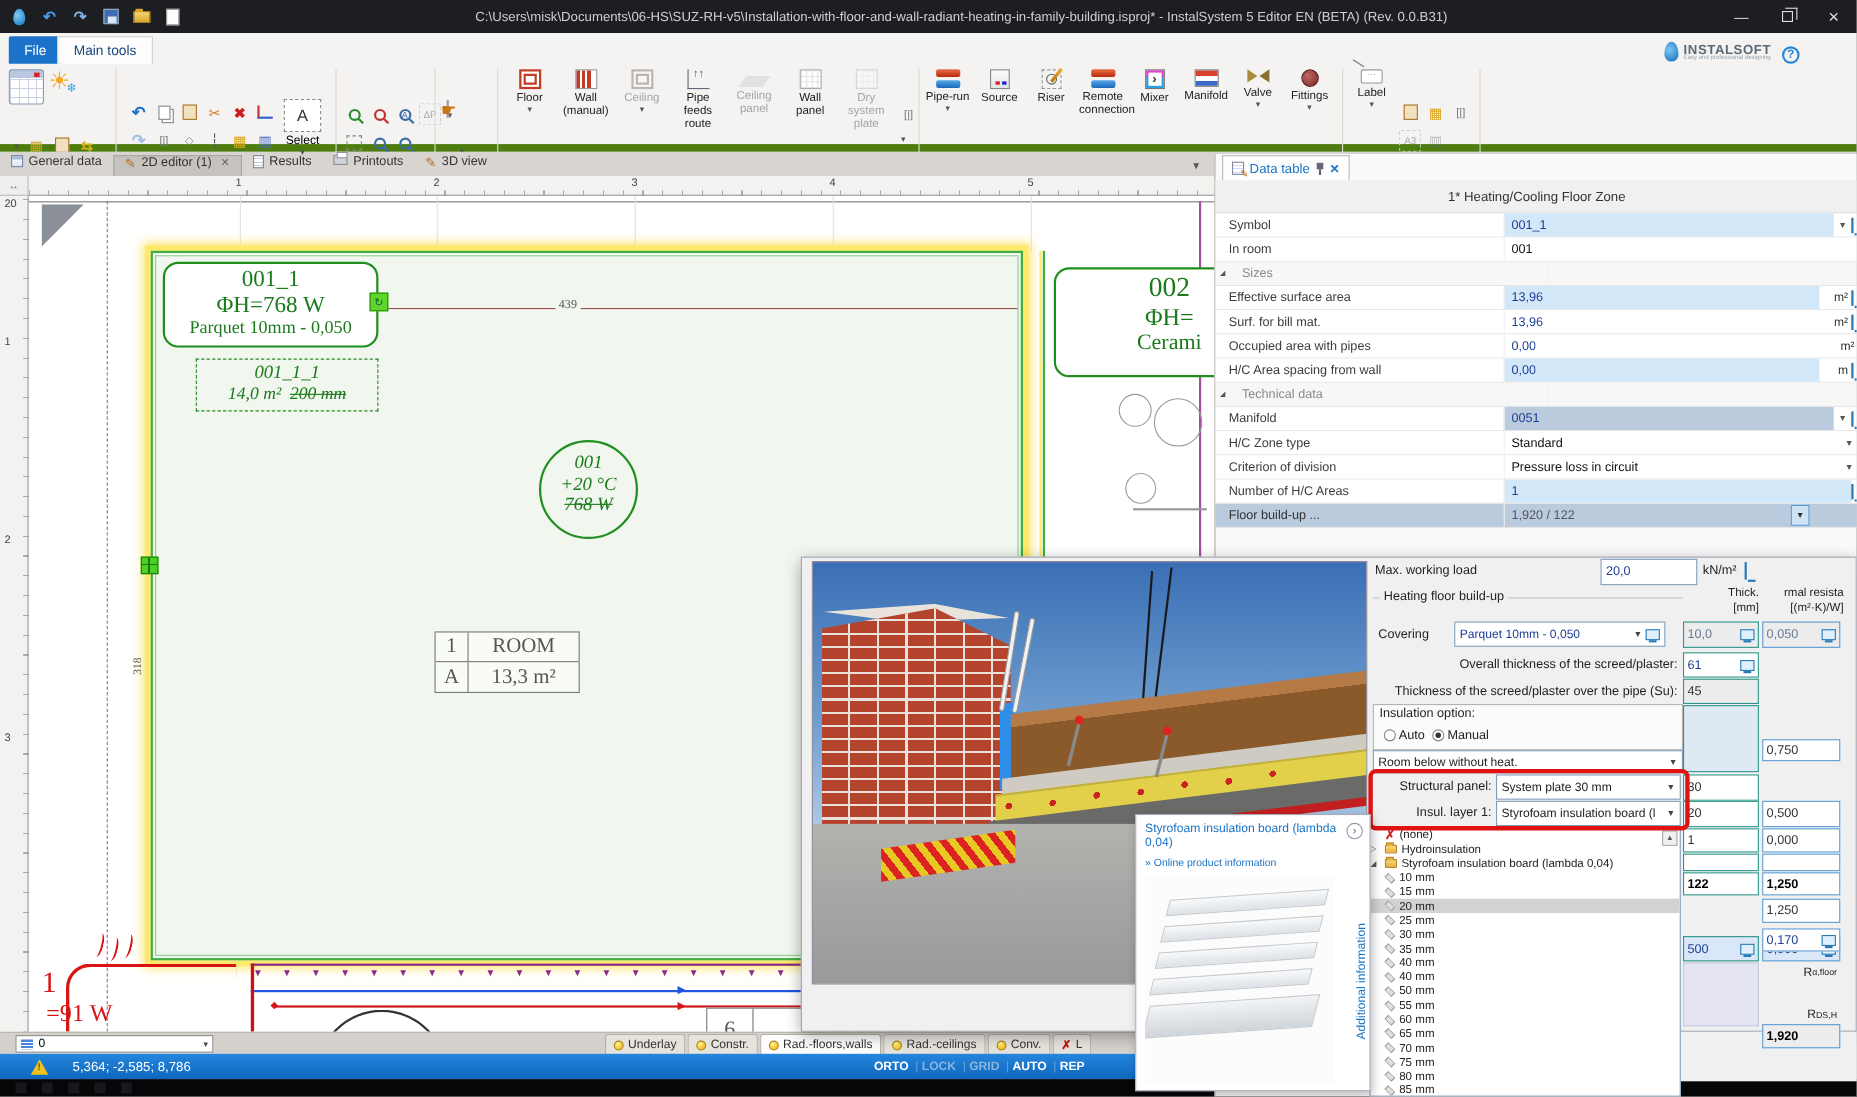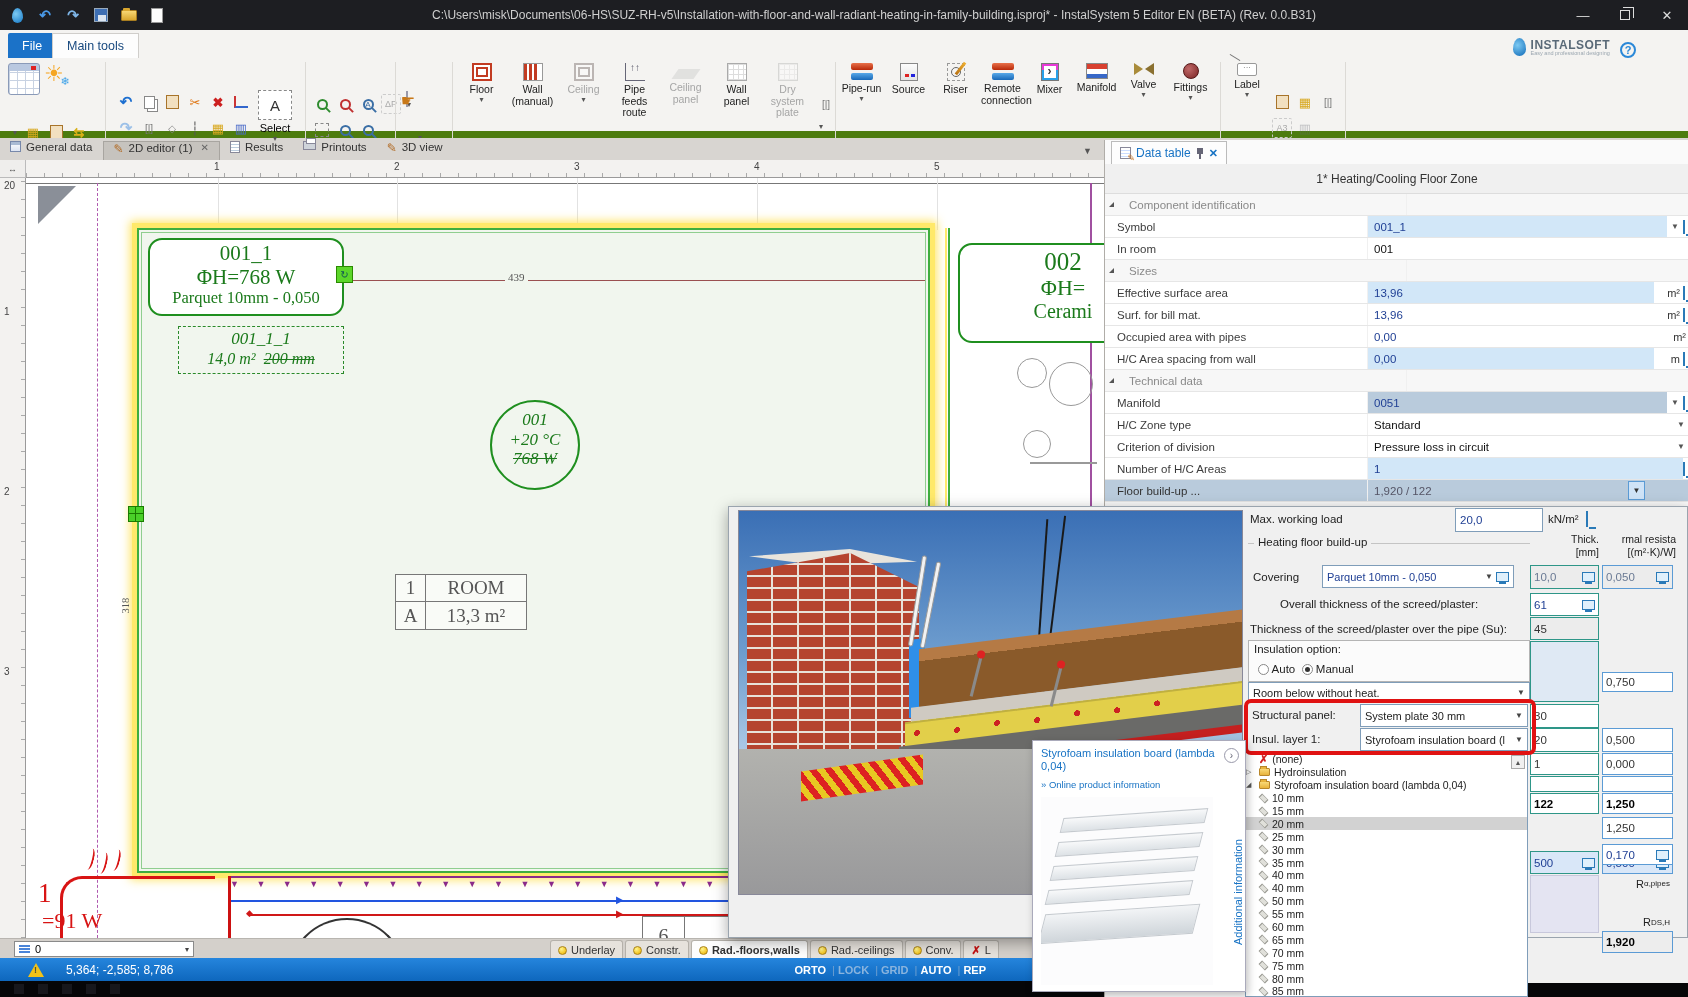--- a/index.html
+++ b/index.html
@@ -216,21 +216,21 @@
   .pc{width:13px;height:10px;border:1px solid #2a7ab8;background:#dff0fc;position:relative}
   .pc::after{content:"";position:absolute;left:2px;bottom:-3px;width:7px;height:2px;background:#2a7ab8}
 
   
   .layerbar{position:absolute;left:0;top:938px;width:1104px;height:20px;background:#d4d0cb;border-top:1px solid #b8b5b0}
   .lcombo{position:absolute;left:14px;top:2px;width:180px;height:16px;background:#fff;border:1px solid #8a8a8a;display:flex;align-items:center;font-size:11px;padding:0 4px;gap:5px}
   .lcombo .stack{width:11px;height:9px;background:repeating-linear-gradient(#4a84d8 0 2px,#fff 2px 3px)}
   .lcombo .cdd{margin-left:auto;font-size:8px;color:#444}
   .ltabs{position:absolute;left:550px;top:1px;width:482px;height:19px;display:flex;gap:2px;overflow:hidden}
   .ltab{display:flex;align-items:center;gap:4px;background:#e6e2dc;border:1px solid #b5b1aa;border-bottom:none;border-radius:3px 3px 0 0;padding:0 7px;font-size:11px;color:#333;white-space:nowrap}
-  .ltab.active{background:#fdfdfd;font-weight:bold}
+  .ltab.active{background:#fdfdfd;font-weight:normal}
   .licon.bulb{width:9px;height:9px;border-radius:50%;background:radial-gradient(circle at 35% 30%,#fff58e,#f3c320 70%,#c79510);border:1px solid #a8831a;display:inline-block}
   .licon.redx::before{content:"✗";color:#c41212;font-weight:bold;font-size:11px}
   .statusbar{position:absolute;left:0;top:958px;width:1032px;height:23px;background:linear-gradient(#2585dd,#0e67bd);display:flex;align-items:center;color:#fff}
   .warn{width:0;height:0;border-left:8px solid transparent;border-right:8px solid transparent;border-bottom:14px solid #f2c218;position:relative;margin-left:28px}
   .warn::after{content:"!";position:absolute;left:-2px;top:2px;font-size:9px;color:#553;font-weight:bold}
   .coords{margin-left:22px;font-size:12px}
   .toggles{margin-left:auto;padding-right:46px;display:flex;gap:6px;font-size:11px}
   .stoggle{color:#8ab4de;font-weight:bold}
   .stoggle.on{color:#fff}
   .stoggle~.stoggle::before{content:"| ";color:#6fa0d0;font-weight:normal}
@@ -251,21 +251,21 @@
   .lay-screed{left:172px;top:176px;width:340px;height:15px;background:#cfcac2}
   .lay-insul{left:166px;top:190px;width:348px;height:26px;background:#e2cf4a;background-image:radial-gradient(circle 3px at 12px 12px,#c22 98%,transparent),radial-gradient(circle 3px at 52px 14px,#c22 98%,transparent),radial-gradient(circle 3px at 92px 12px,#c22 98%,transparent),radial-gradient(circle 3px at 132px 14px,#c22 98%,transparent),radial-gradient(circle 3px at 172px 12px,#c22 98%,transparent),radial-gradient(circle 3px at 212px 14px,#c22 98%,transparent),radial-gradient(circle 3px at 252px 12px,#c22 98%,transparent);box-shadow:inset 0 2px rgba(0,0,0,.15)}
   .lay-dark{left:160px;top:214px;width:356px;height:22px;background:#6a6a68}
   .lay-red{left:156px;top:234px;width:362px;height:8px;background:#c41f1f}
   .hatchband{position:absolute;left:62px;top:252px;width:122px;height:30px;background:repeating-linear-gradient(55deg,#d22 0 6px,#e8c822 6px 12px);transform:skewY(-8deg)}
   .ground{position:absolute;left:0;top:238px;width:505px;height:150px;background:linear-gradient(180deg,#b2b2ae,#98989a)}
   .pipe{position:absolute;width:5px;border-radius:3px;background:#f2f2f2;border:1px solid #9a9a9a}
   .pintool{position:absolute;width:3px;height:44px;background:#8a8a8a;transform:rotate(14deg)}
   .pintool::before{content:"";position:absolute;left:-3px;top:-3px;width:8px;height:8px;border-radius:50%;background:#d22}
   .dlab{position:absolute;font-size:11.5px;color:#222;z-index:23;white-space:nowrap}
-  .dlab.rt{}
+  .dlab.rt{text-align:right}
   .dval-blue{color:#1f3f94}
   .dinput{position:absolute;background:#fff;border:1px solid #7f9db9;display:flex;align-items:center;padding:0 4px;font-size:11.5px;color:#1f3f94;z-index:23}
   .selb{position:absolute;background:#fff;border:1px solid #7f9db9;display:flex;align-items:center;gap:3px;padding:0 4px;font-size:11px;color:#222;z-index:23;overflow:hidden;white-space:nowrap}
   .selb .sdd{margin-left:auto;font-size:8px;color:#444}
   .groupline{position:absolute;left:1248px;top:543px;width:282px;height:1px;background:#c4c4c4;z-index:22}
   .grouptitle{position:absolute;left:1254px;top:536px;background:#f0f0f0;padding:0 4px;font-size:11.5px;color:#222;z-index:23}
   .insbox{position:absolute;left:1248px;top:640px;width:282px;height:42px;background:#fbfbfb;border:1px solid #b4b4b4;z-index:22}
   .radio{width:11px;height:11px;border:1px solid #888;border-radius:50%;background:#fff;display:inline-block;position:relative;vertical-align:-2px}
   .radio.sel::after{content:"";position:absolute;left:2px;top:2px;width:5px;height:5px;border-radius:50%;background:#333}
   .redframe{position:absolute;left:1244px;top:699px;width:292px;height:56px;border:4px solid #e01212;border-radius:7px;z-index:40;pointer-events:none}
@@ -746,28 +746,20 @@
   <div class="panel">
     <div class="ptab">
       <span class="pticon"></span>
       <span>Data table</span>
       <span class="pin"></span>
       <span class="pclose">✕</span>
     </div>
     <div class="ptitle">1* Heating/Cooling Floor Zone</div>
     <div class="prows">
 
-        <div class="trow sect">
-          <span class="tri"></span>
-          <span class="tlabel">Component identification</span>
-          <span class="tval">
-            <span class="tvaltext"></span>
-          </span>
-
-        </div>
 
         <div class="trow f-dd f-pc v-blue v-num">
 
           <span class="tlabel">Symbol</span>
           <span class="tval">
             <span class="tvaltext">001_1</span>
           </span>
 
           <span class="tdd">▼</span>
 
@@ -1027,21 +1019,21 @@
       <span>500</span>
       <span class="pc pcr"></span>
     </div>
   <div class="cR clblue" style="top:851px;height:23px">
       <span>0,500</span>
       <span class="pc pcr"></span>
     </div>
   <div class="cT clav" style="top:875px;height:58px"></div>
   <div class="cR cnob" style="top:876px;height:15px">
       <span>R</span>
-      <sub style="font-size:8px">α,pipes</sub>
+      <sub style="font-size:8px">α,floor</sub>
     </div>
   <div class="cR cblue2" style="top:844px;height:21px">
       <span>0,170</span>
       <span class="pc pcr"></span>
     </div>
   <div class="cR cnob" style="top:914px;height:16px">
       <span>R</span>
       <sub style="font-size:8px">DS,H</sub>
     </div>
   <div class="cR cbold" style="top:931px;height:22px;background:#ededed">

